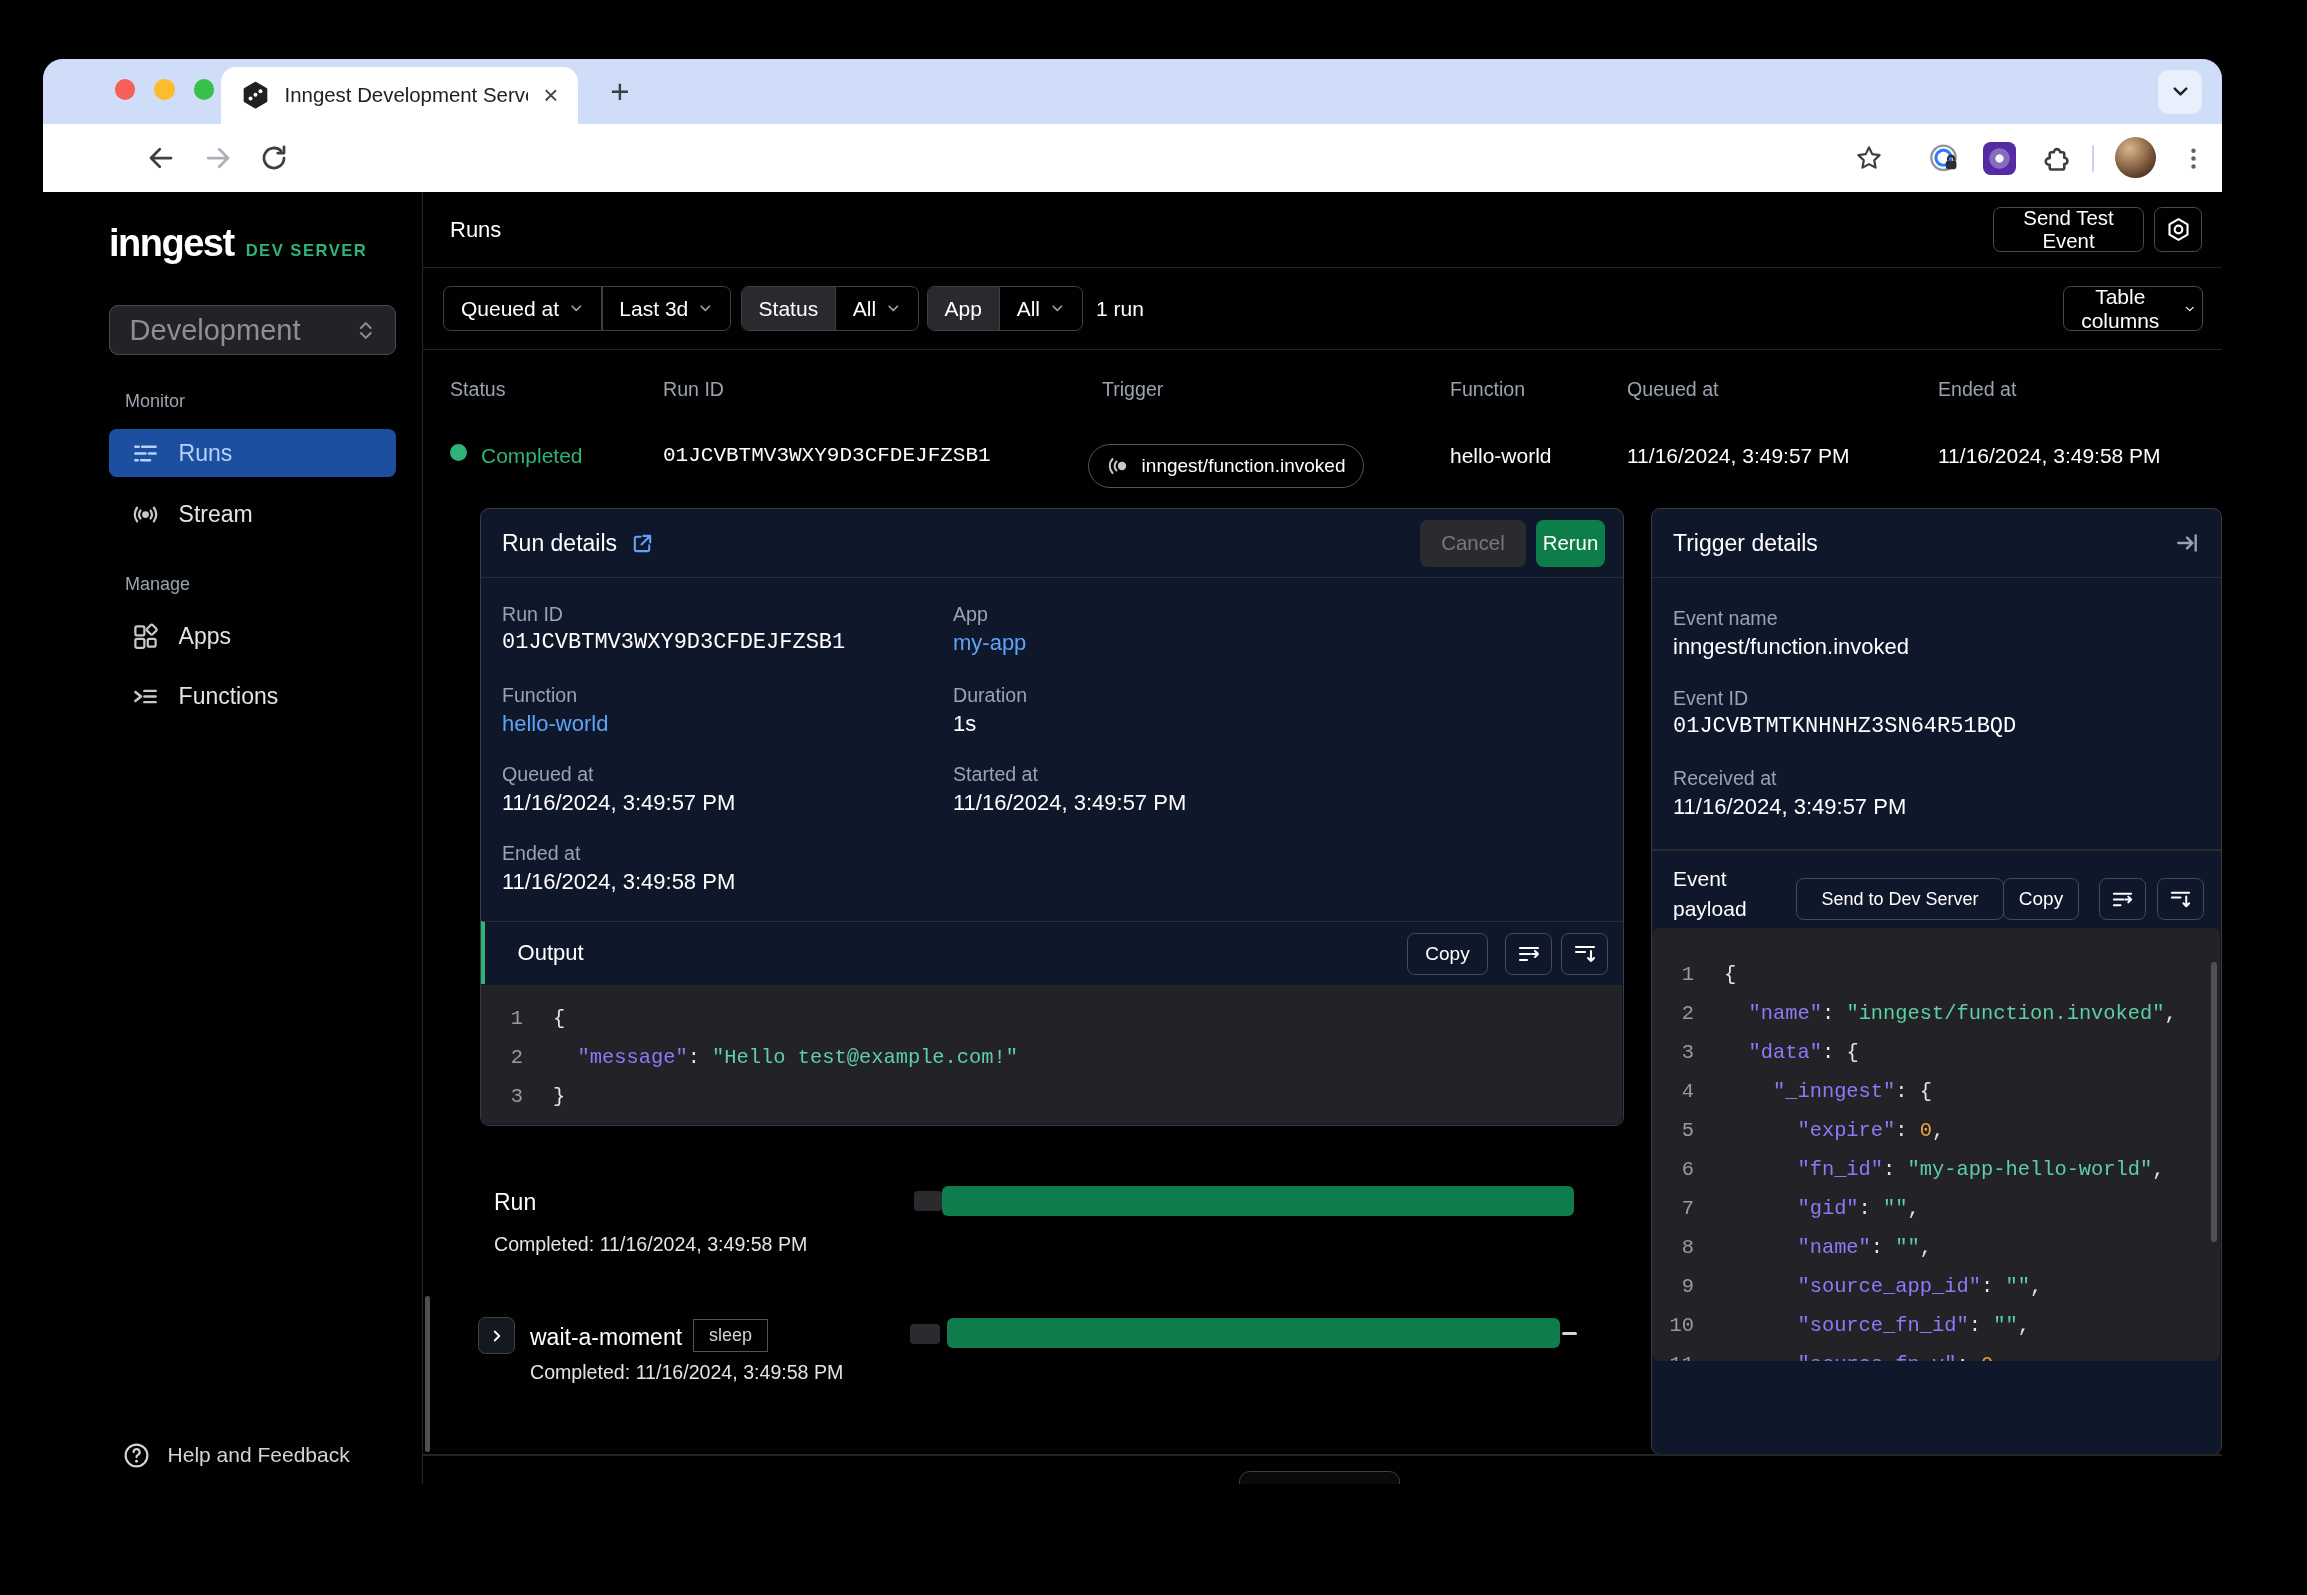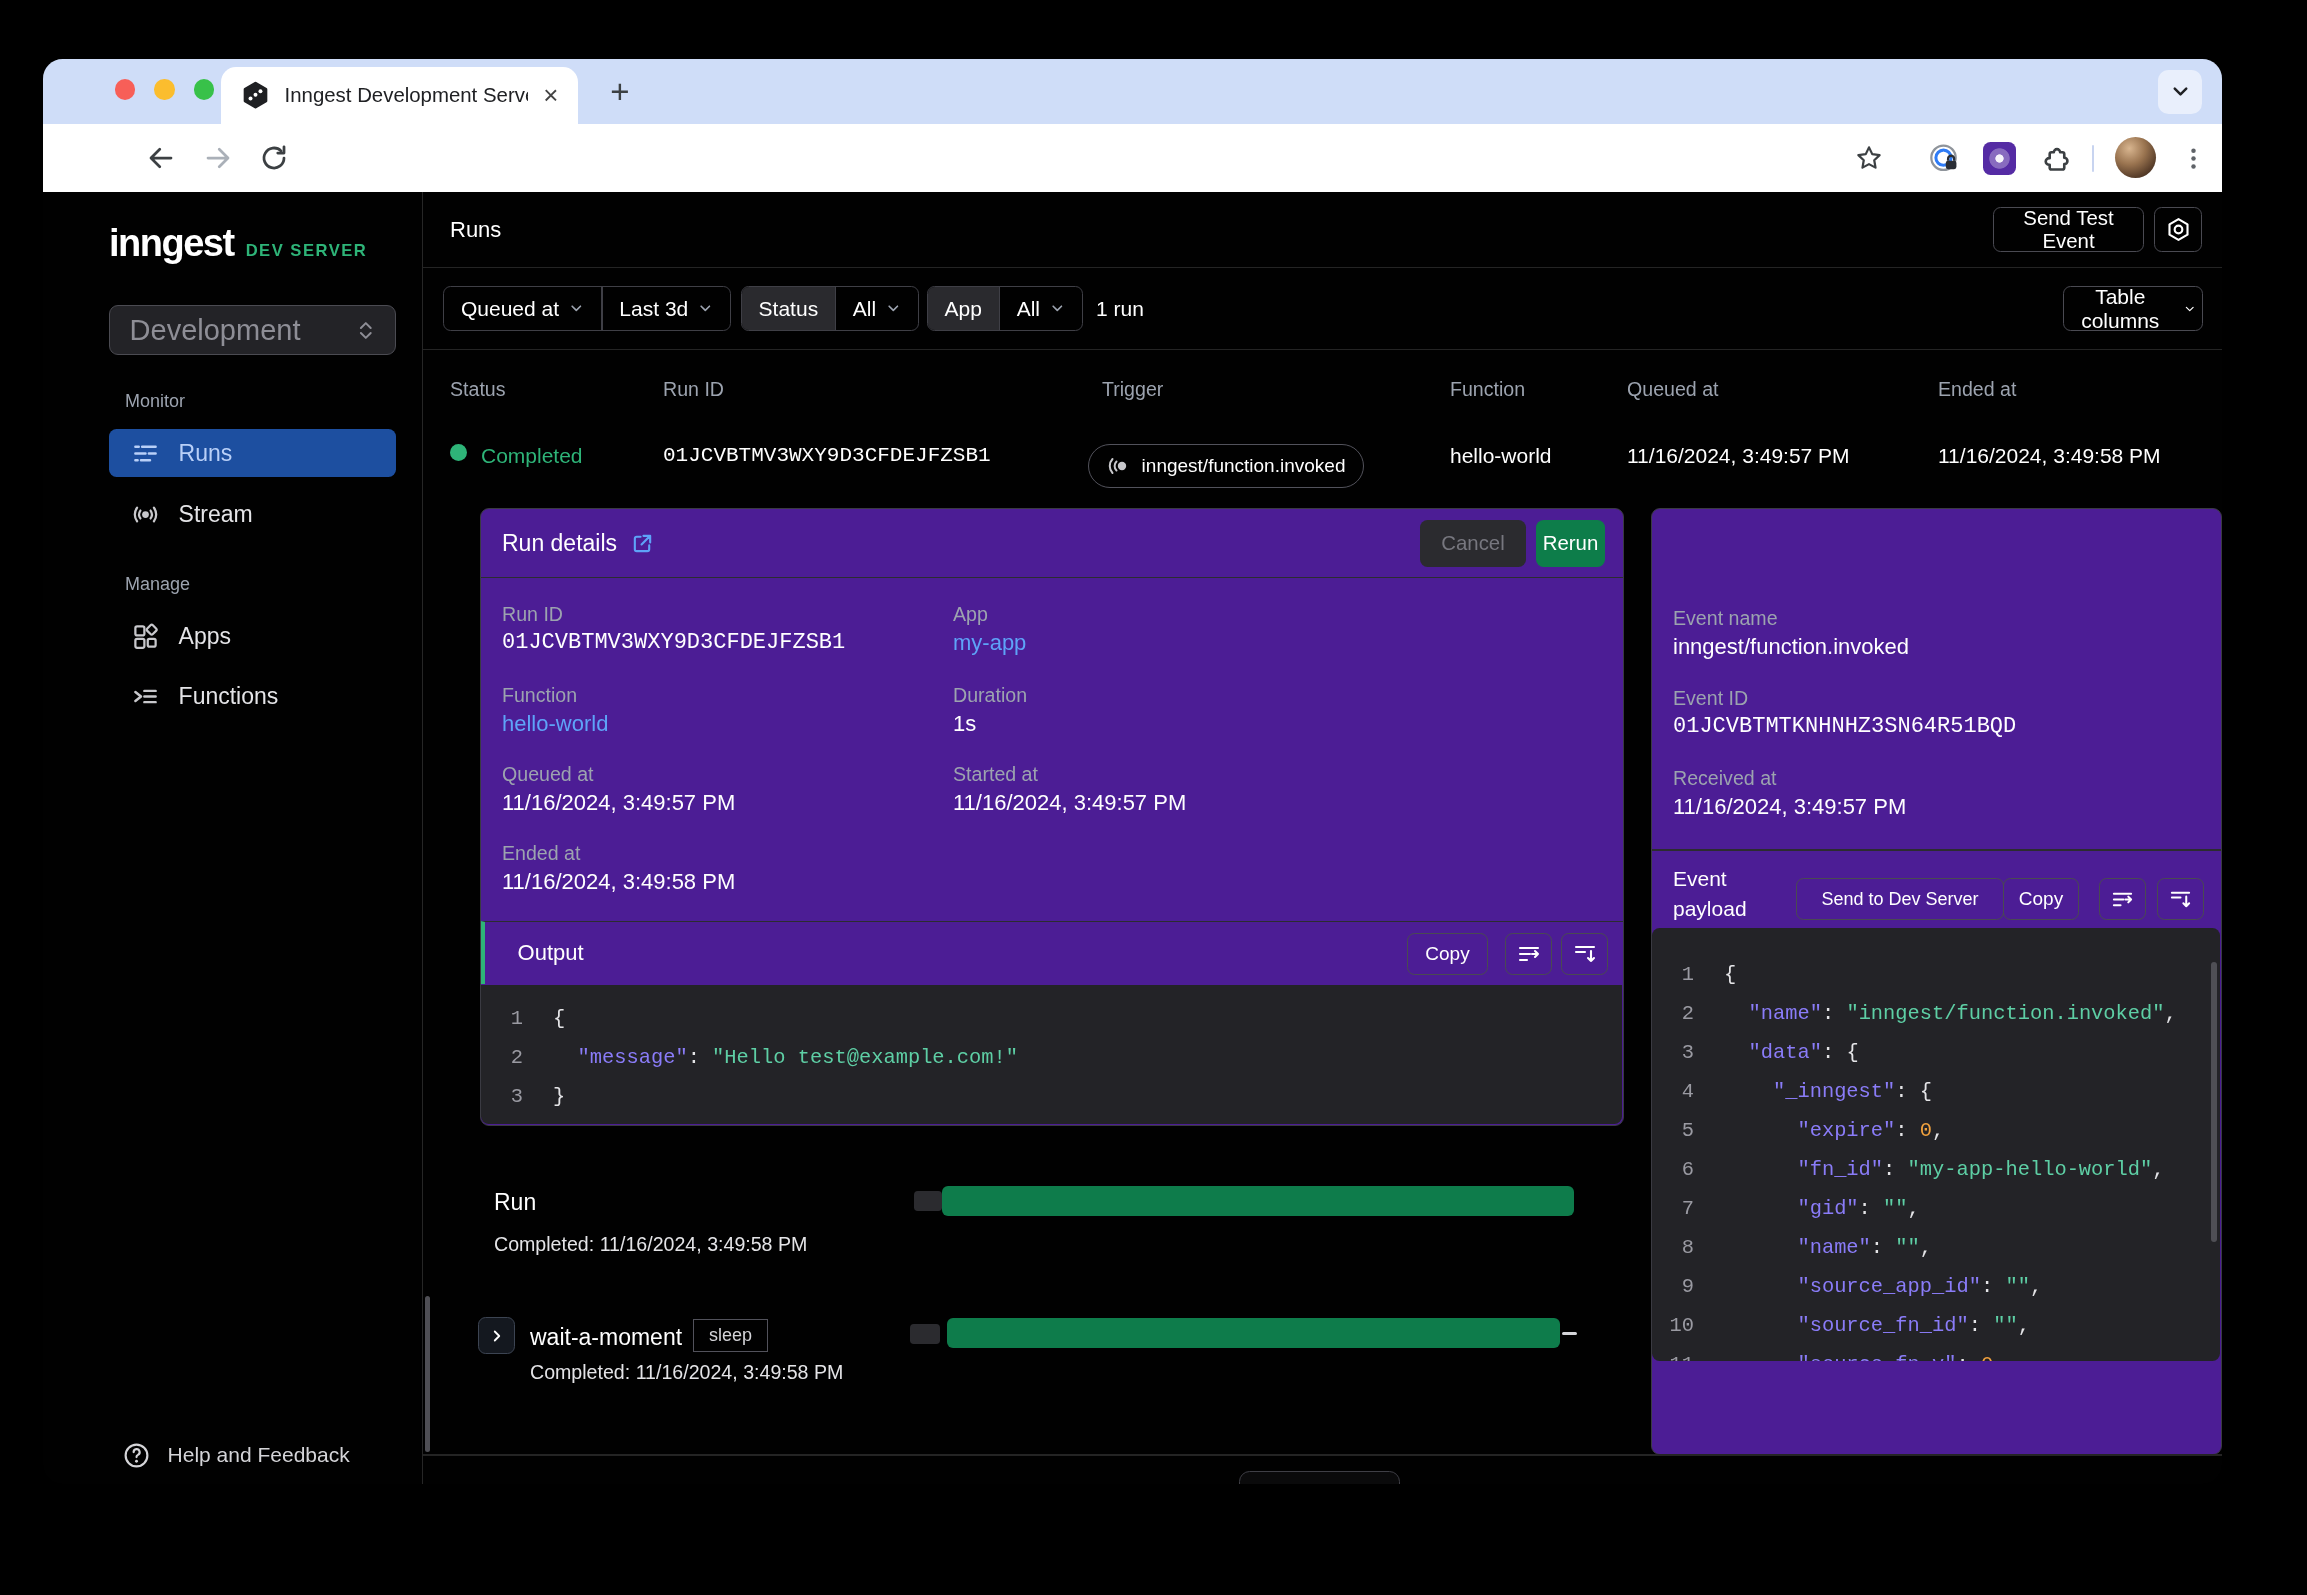--- a/index.html
+++ b/index.html
@@ -61,21 +61,21 @@
   .run-count{position:absolute;left:673px;top:18px;height:45px;display:flex;align-items:center;font-size:21px;color:#fff;}
   .tablecols-btn{position:absolute;left:1640px;top:18px;width:140px;height:45px;font-size:21px;gap:12px;}
   .th{position:absolute;top:157px;height:81px;display:flex;align-items:center;font-size:19.6px;color:#9ca3af;}
   .cell{position:absolute;top:252px;height:76px;display:flex;font-size:21px;color:#fff;}
   .mono{font-family:"Liberation Mono","DejaVu Sans Mono",monospace;}
   .status-dot{width:17.4px;height:17.4px;border-radius:50%;background:#2eb478;margin-right:13.6px;}
   .status-completed{color:#2eb478;}
   .trigger-pill{border:1.5px solid #52525b;border-radius:23px;height:42px;display:flex;align-items:center;
     gap:10.6px;padding:0 18px;font-size:19px;color:#fff;}
   
-  .panel{position:absolute;border:1.5px solid #3a3a42;border-radius:9px;box-sizing:border-box;background:#4c1d95;}
+  .panel{position:absolute;border:1.5px solid #3a3a42;border-radius:9px;box-sizing:border-box;background:#0f172a;}
   .panel-header{position:absolute;left:0;top:0;width:100%;height:69px;border-bottom:1.5px solid #2c2c30;
     box-sizing:border-box;display:flex;align-items:center;}
   .panel-title{font-size:23px;color:#fff;margin-left:21px;display:flex;align-items:center;gap:13.6px;}
   .cancel-btn{position:absolute;left:939px;top:11.3px;width:106px;height:47px;background:#2b2b2f;border:none;
     border-radius:7.6px;color:#77777f;font-size:20.4px;}
   .rerun-btn{position:absolute;left:1055px;top:11.3px;width:69px;height:47px;background:#0d7d4a;border:none;
     border-radius:7.6px;color:#fff;font-size:20.4px;}
   .fld-label{position:absolute;font-size:19.6px;color:#9ca3af;}
   .fld-value{position:absolute;font-size:22px;color:#fff;}
   .link{color:#5ea3f8;}
@@ -398,20 +398,31 @@
           </svg>
       </div>
       <div class="tl-label" style="left:107px;top:1132px">wait-a-moment</div>
       <div class="sleep-pill">sleep</div>
       <div class="bar-pre" style="left:487px;top:1132px;width:30px"></div>
       <div class="bar" style="left:524px;top:1126px;width:613px"></div>
       <div class="bar-dash" style="left:1139px;top:1140px;width:15px"></div>
       <div class="tl-sub" style="left:107px;top:1169px">Completed: 11/16/2024, 3:49:58 PM</div>
 
       <div class="panel" style="left:1228px;top:316px;width:571px;height:947px;">
+        <div class="panel-header">
+          <div class="panel-title">Trigger details</div>
+          <span style="position:absolute;right:21px">
+            <svg width="26" height="26" viewBox="0 0 24 24">
+                <g fill="none" stroke="#9ca3af" stroke-width="2.2" stroke-linecap="round" stroke-linejoin="round">
+                  <path d="M4 12h12M12 7l5 5-5 5"></path>
+                  <path d="M20 5v14"></path>
+                </g>
+              </svg>
+          </span>
+        </div>
         <div class="fld-label" style="left:21px;top:98px">Event name</div>
         <div class="fld-value" style="left:21px;top:125px">inngest/function.invoked</div>
         <div class="fld-label" style="left:21px;top:178px">Event ID</div>
         <div class="fld-value mono" style="left:21px;top:205px">01JCVBTMTKNHNHZ3SN64R51BQD</div>
         <div class="fld-label" style="left:21px;top:258px">Received at</div>
         <div class="fld-value" style="left:21px;top:285px">11/16/2024, 3:49:57 PM</div>
 
         <div style="position:absolute;left:0;top:340px;width:100%;height:1.5px;background:#2c2c30"></div>
         <div style="position:absolute;left:21px;top:355px;width:117px;font-size:21px;line-height:30px;color:#fff">Event payload</div>
         <button class="small-btn" style="position:absolute;left:144px;top:369px;width:208px;font-size:18px">Send to Dev Server</button>

